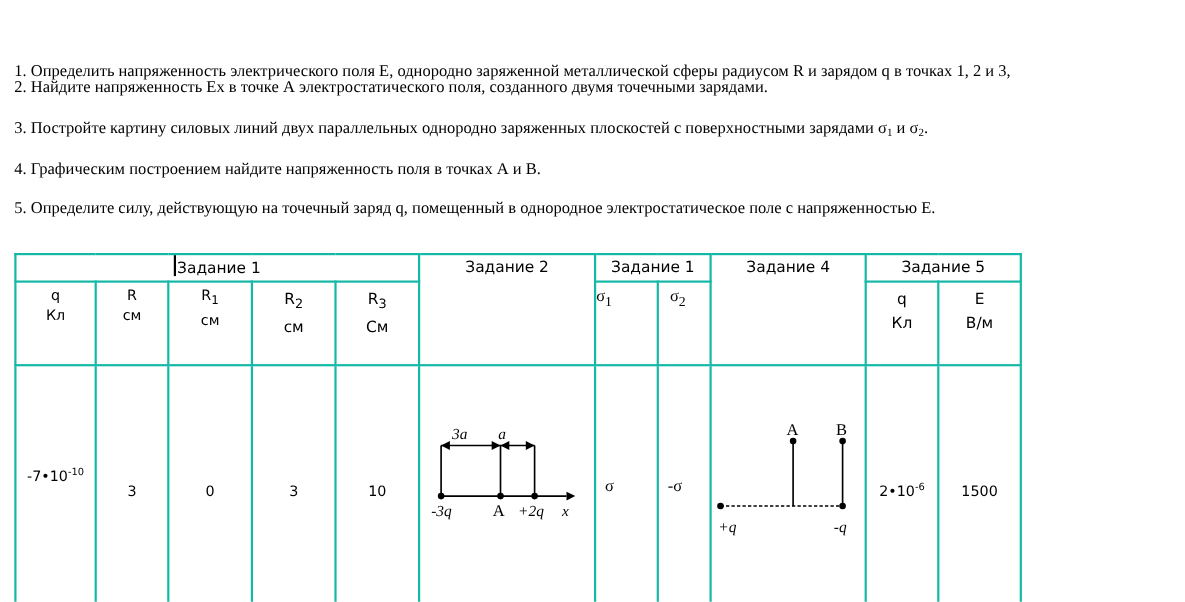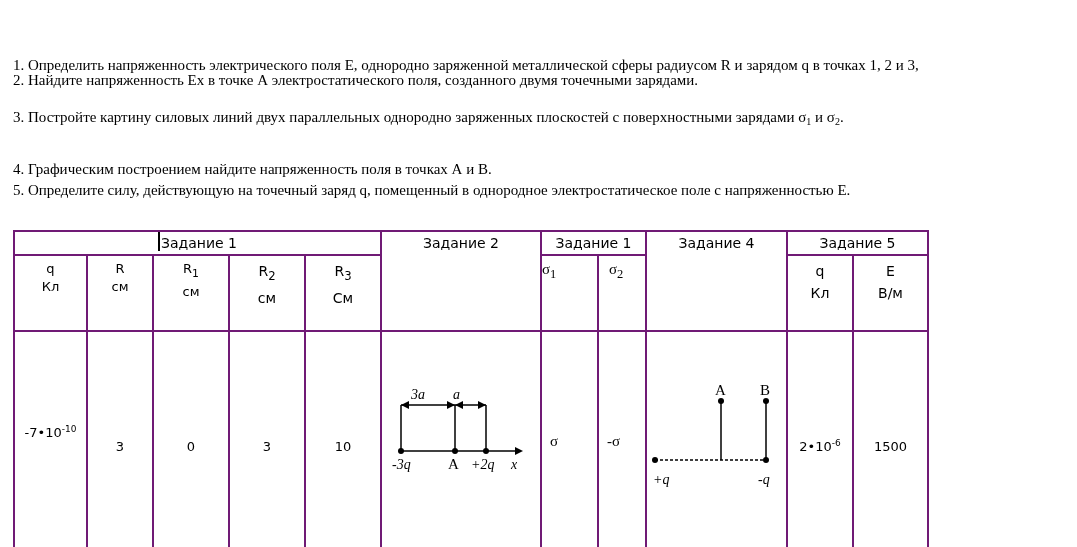--- a/index.html
+++ b/index.html
@@ -9,21 +9,21 @@
       font-family: "Liberation Serif", "DejaVu Serif", serif;
       font-size: 15px; line-height: 22px; white-space: nowrap;
     }
     .task sub { font-size: 10px; vertical-align: -3px; line-height: 0; }
     table.grid {
       position: absolute; left: 13px; top: 230px;
       border-collapse: collapse; table-layout: fixed;
       font-family: "DejaVu Sans", "Liberation Sans", sans-serif;
       font-size: 13px;
     }
-    table.grid td { border: 2px solid #701a75; padding: 0; vertical-align: top; text-align: center; }
+    table.grid td { border: 2px solid #14b8a6; padding: 0; vertical-align: top; text-align: center; }
     .hdr { height: 24px; font-size: 14px; line-height: 22px; }
     .sub { height: 70px; line-height: 18px; padding-top: 4px !important; }
     .sub .unit { display: block; }
     .big { font-size: 14px; line-height: 22px; }
     .vals { height: 200px; vertical-align: middle !important; }
     sup { font-size: 9px; line-height: 0; }
     .sig { font-family: "Liberation Serif", serif; font-size: 15px; }
     .cursor { display: inline-block; width: 2px; height: 19px; background: #000; vertical-align: -3px; margin-right: 1px; }
     .diag { position: absolute; }
     .diag text { font-family: "Liberation Serif", serif; }
@@ -36,21 +36,21 @@
   <span>Определить напряженность электрического поля Е, однородно заряженной металлической сферы радиусом R и зарядом q в точках 1, 2 и 3,</span><br>
 </div>
 <div class="task" style="top:69px;text-align:center;">
   <span>2.</span>
   <span>Найдите напряженность Ех в точке А электростатического поля, созданного двумя точечными зарядами.</span>
 </div>
 <div class="task" style="top:106px;">
   <span>3.</span>
   <span><span>Постройте картину силовых линий двух параллельных однородно заряженных плоскостей с поверхностными зарядами σ</span><sub>1</sub><span> и σ</span><sub>2</sub><span>.</span></span>
 </div>
-<div class="task" style="top:158px;">
+<div class="task" style="top:143px;">
   <span>4.</span>
   <span>Графическим построением найдите напряженность поля в точках А и В.</span>
 </div>
 <div class="task" style="top:179px;">
   <span>5.</span>
   <span>Определите силу, действующую на точечный заряд q, помещенный в однородное электростатическое поле с напряженностью Е.</span>
 </div>
 
 <table class="grid">
   <colgroup>

